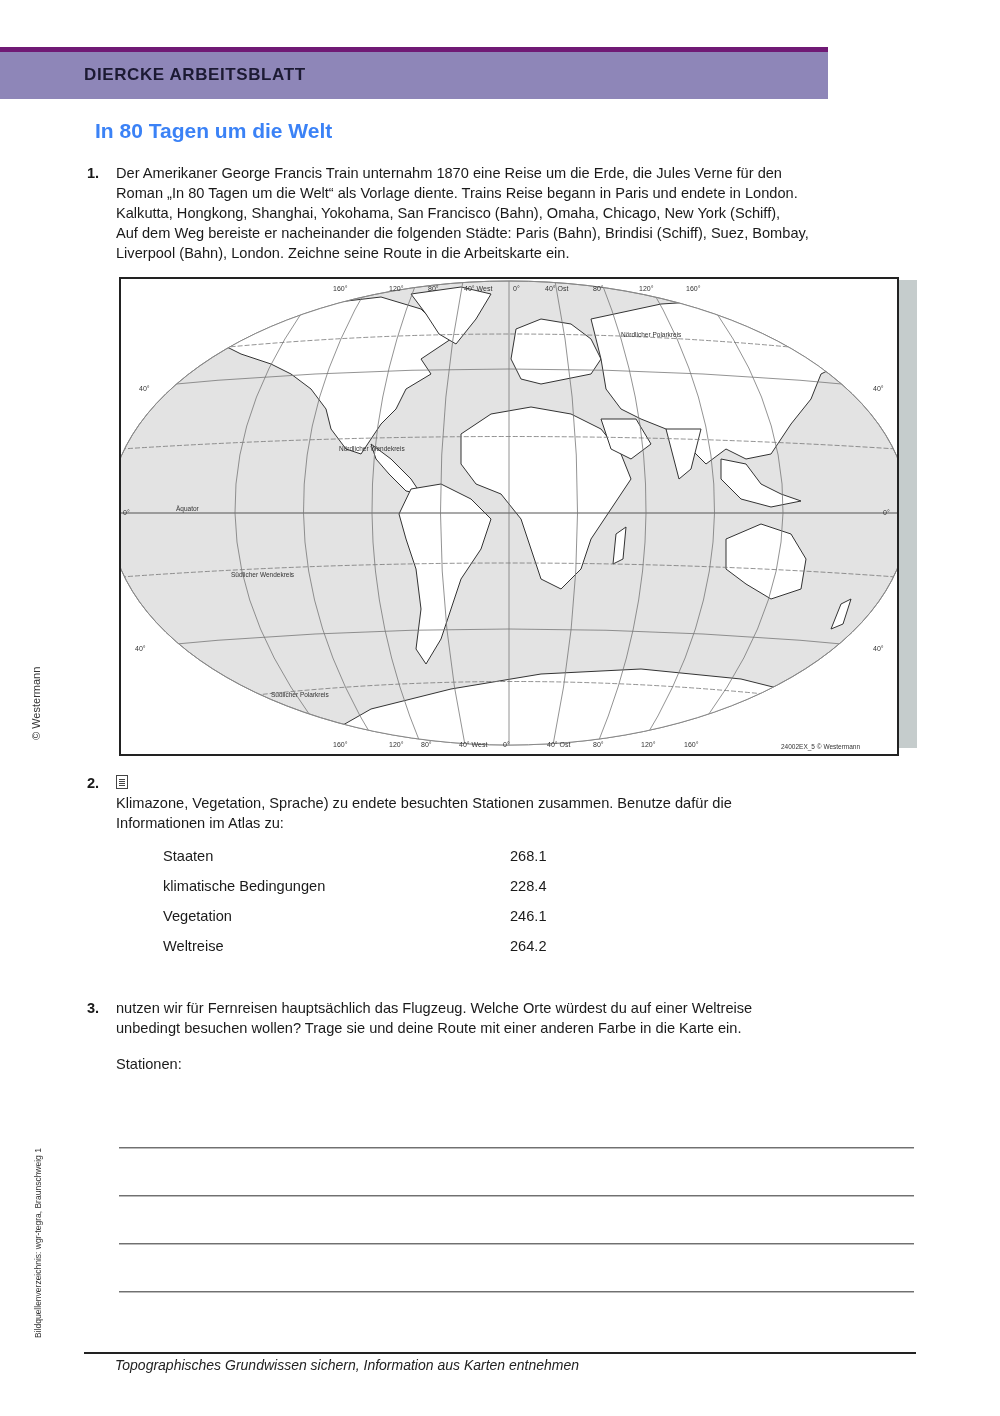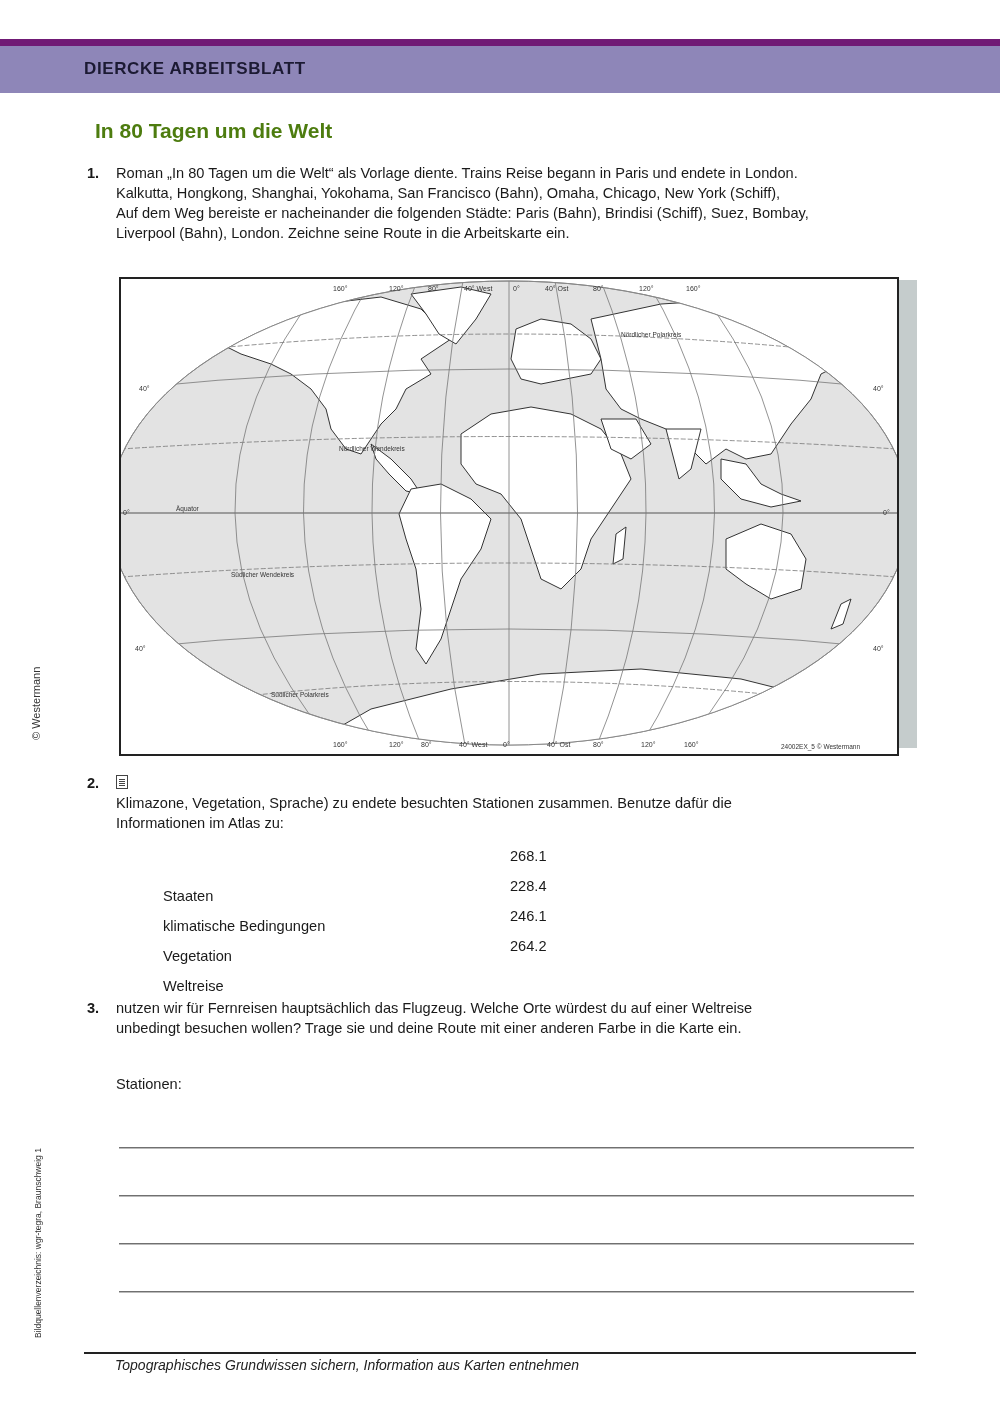--- a/index.html
+++ b/index.html
@@ -1,37 +1,37 @@
 <!DOCTYPE html>
 <html><head>
 <meta charset="utf-8">
 <style>
   html, body { margin: 0; padding: 0; background: #ffffff; }
   body { width: 1000px; height: 1416px; position: relative; overflow: hidden;
          font-family: "Liberation Sans", sans-serif; color: #1a1a1a; }
-  .header-bar { position: absolute; left: 0; top: 39px; width: 1000px; height: 47px;
-                background: #8e86b8; border-top: 7px solid #701a75; }
+  .header-bar { position: absolute; left: 0; top: 47px; width: 828px; height: 47px;
+                background: #8e86b8; border-top: 5px solid #701a75; }
   .header-title { position: absolute; left: 84px; top: 13px; font-size: 17px; font-weight: bold;
                   letter-spacing: 0.6px; color: #1c1a33; }
-  .page-title { position: absolute; left: 95px; top: 119px; font-size: 21px; font-weight: bold; color: #4d7c0f; }
+  .page-title { position: absolute; left: 95px; top: 119px; font-size: 21px; font-weight: bold; color: #3b82f6; }
   .task { position: absolute; left: 87px; width: 840px; font-size: 14.6px; line-height: 20px; color: #1a1a1a; }
   .task-num { position: absolute; left: 0; top: 0; font-weight: bold; }
   .task-text { position: absolute; left: 29px; top: 0; width: 810px; }
   .task-text p { margin: 0; }
   .doc-icon { display: inline-block; width: 10px; height: 12px; border: 1px solid #444; margin-right: 6px;
               vertical-align: -1px; position: relative; background: #fff; }
   .doc-icon::before { content: ""; position: absolute; left: 2px; top: 3px; width: 6px; height: 1px; background:#444;
                       box-shadow: 0 2px 0 #444, 0 4px 0 #444, 0 6px 0 #444; }
   .map-frame { position: absolute; left: 119px; top: 277px; width: 776px; height: 475px;
                border: 2px solid #222; background: #fff; overflow: hidden; }
   .map-shadow { position: absolute; left: 897px; top: 280px; width: 20px; height: 468px; background: #c5cccc; }
   .map-frame svg { position: absolute; left: 0; top: 0; }
   .atlas-table { position: absolute; left: 163px; top: 848px; font-size: 14.6px; }
   .atlas-row { position: relative; height: 30px; }
-  .atlas-label { position: absolute; left: 0; top: 0; width: 320px; margin-top: 40px; }
+  .atlas-label { position: absolute; left: 0; top: 0; width: 320px; }
   .atlas-page { position: absolute; left: 347px; top: 0; }
   .answer-line { position: absolute; left: 119px; width: 795px; height: 1px; background: #707070;
                  box-shadow: 0 1px 0 #bbb; }
   .footer-rule { position: absolute; left: 84px; top: 1352px; width: 832px; height: 2px; background: #222; }
   .footer-text { position: absolute; left: 84px; top: 1357px; font-size: 14px; font-style: italic; color: #222; margin-left: 31px; }
   .side-copyright { position: absolute; left: 30px; top: 740px; transform-origin: left top;
                     transform: rotate(-90deg); font-size: 11px; color: #333; white-space: nowrap; }
   .side-credit { position: absolute; left: 33px; top: 1338px; transform-origin: left top;
                  transform: rotate(-90deg); font-size: 8.5px; color: #333; white-space: nowrap; }
   .lbl { font-family: "Liberation Sans", sans-serif; fill: #333; }
@@ -41,20 +41,21 @@
 
 <div class="header-bar">
   <div class="header-title">DIERCKE ARBEITSBLATT</div>
 </div>
 
 <div class="page-title">In 80 Tagen um die Welt</div>
 
 <div class="task" style="top:163px;height:100px;">
   <span class="task-num">1.</span>
   <div class="task-text">
+    <p>Der Amerikaner George Francis Train unternahm 1870 eine Reise um die Erde, die Jules Verne für den</p>
     <p>Roman „In 80 Tagen um die Welt“ als Vorlage diente. Trains Reise begann in Paris und endete in London.</p>
     <p>Kalkutta, Hongkong, Shanghai, Yokohama, San Francisco (Bahn), Omaha, Chicago, New York (Schiff),</p>
     <p>Auf dem Weg bereiste er nacheinander die folgenden Städte: Paris (Bahn), Brindisi (Schiff), Suez, Bombay,</p>
     <p>Liverpool (Bahn), London. Zeichne seine Route in die Arbeitskarte ein.</p>
   </div>
 </div>
 
 <div class="map-shadow"></div>
 <div class="map-frame">
   <svg width="776" height="475" viewBox="0 0 776 475">
@@ -176,21 +177,21 @@
     <span class="atlas-label">Weltreise</span>
     <span class="atlas-page">264.2</span>
   </div>
 </div>
 
 <div class="task" style="top:998px;height:110px;">
   <span class="task-num">3.</span>
   <div class="task-text">
     <p>nutzen wir für Fernreisen hauptsächlich das Flugzeug. Welche Orte würdest du auf einer Weltreise</p>
     <p>unbedingt besuchen wollen? Trage sie und deine Route mit einer anderen Farbe in die Karte ein.</p>
-    <p style="margin-top:36px;">Stationen:</p>
+    <p style="margin-top:16px;">Stationen:</p>
   </div>
 </div>
 
 <div class="answer-line" style="top:1147px;"></div>
 <div class="answer-line" style="top:1195px;"></div>
 <div class="answer-line" style="top:1243px;"></div>
 <div class="answer-line" style="top:1291px;"></div>
 
 <div class="footer-rule"></div>
 <div class="footer-text">Topographisches Grundwissen sichern, Information aus Karten entnehmen</div>

